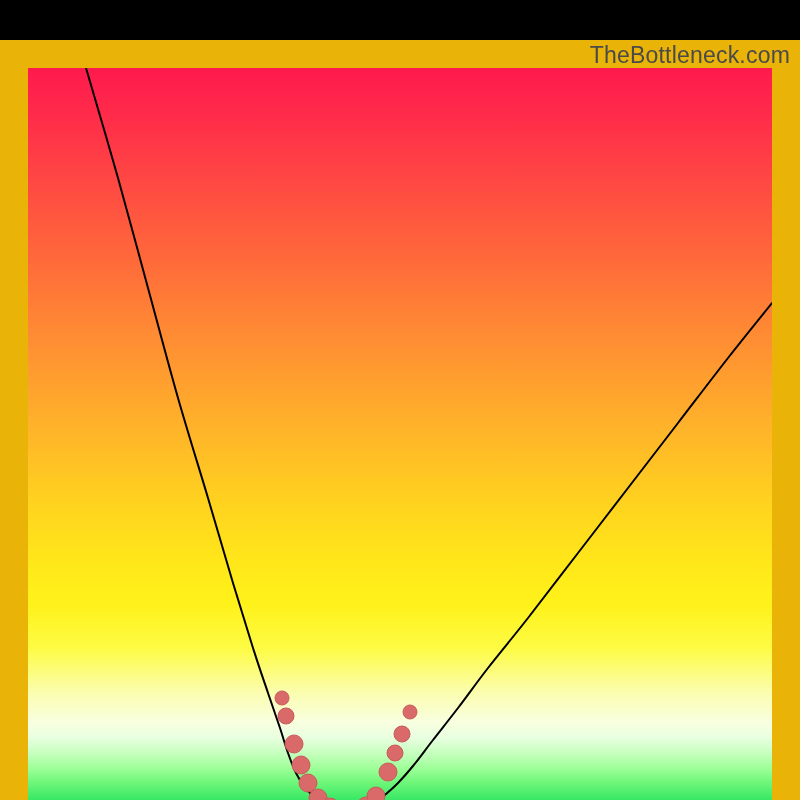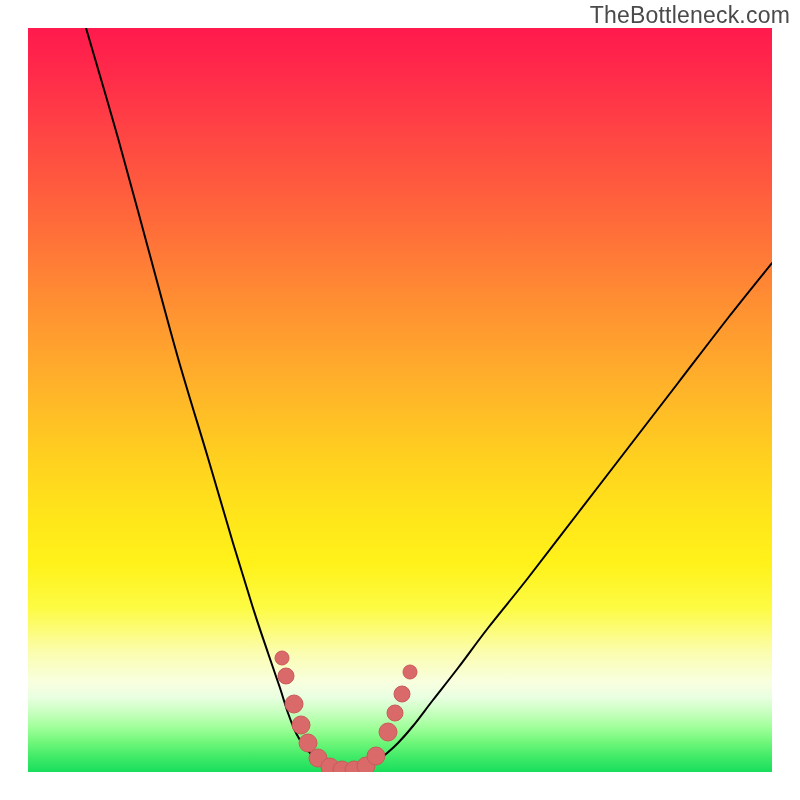--- a/index.html
+++ b/index.html
@@ -7,21 +7,22 @@
     padding: 0;
     width: 800px;
     height: 800px;
     background: #000;
     overflow: hidden;
     font-family: Arial, Helvetica, sans-serif;
   }
   .frame {
     position: absolute;
     inset: 0;
-    background: #ffffff;
+    background: #eab308;
+    margin-top: 40px;
   }
   .plot {
     position: absolute;
     left: 28px;
     top: 28px;
     width: 744px;
     height: 744px;
     overflow: hidden;
   }
   .gradient {

